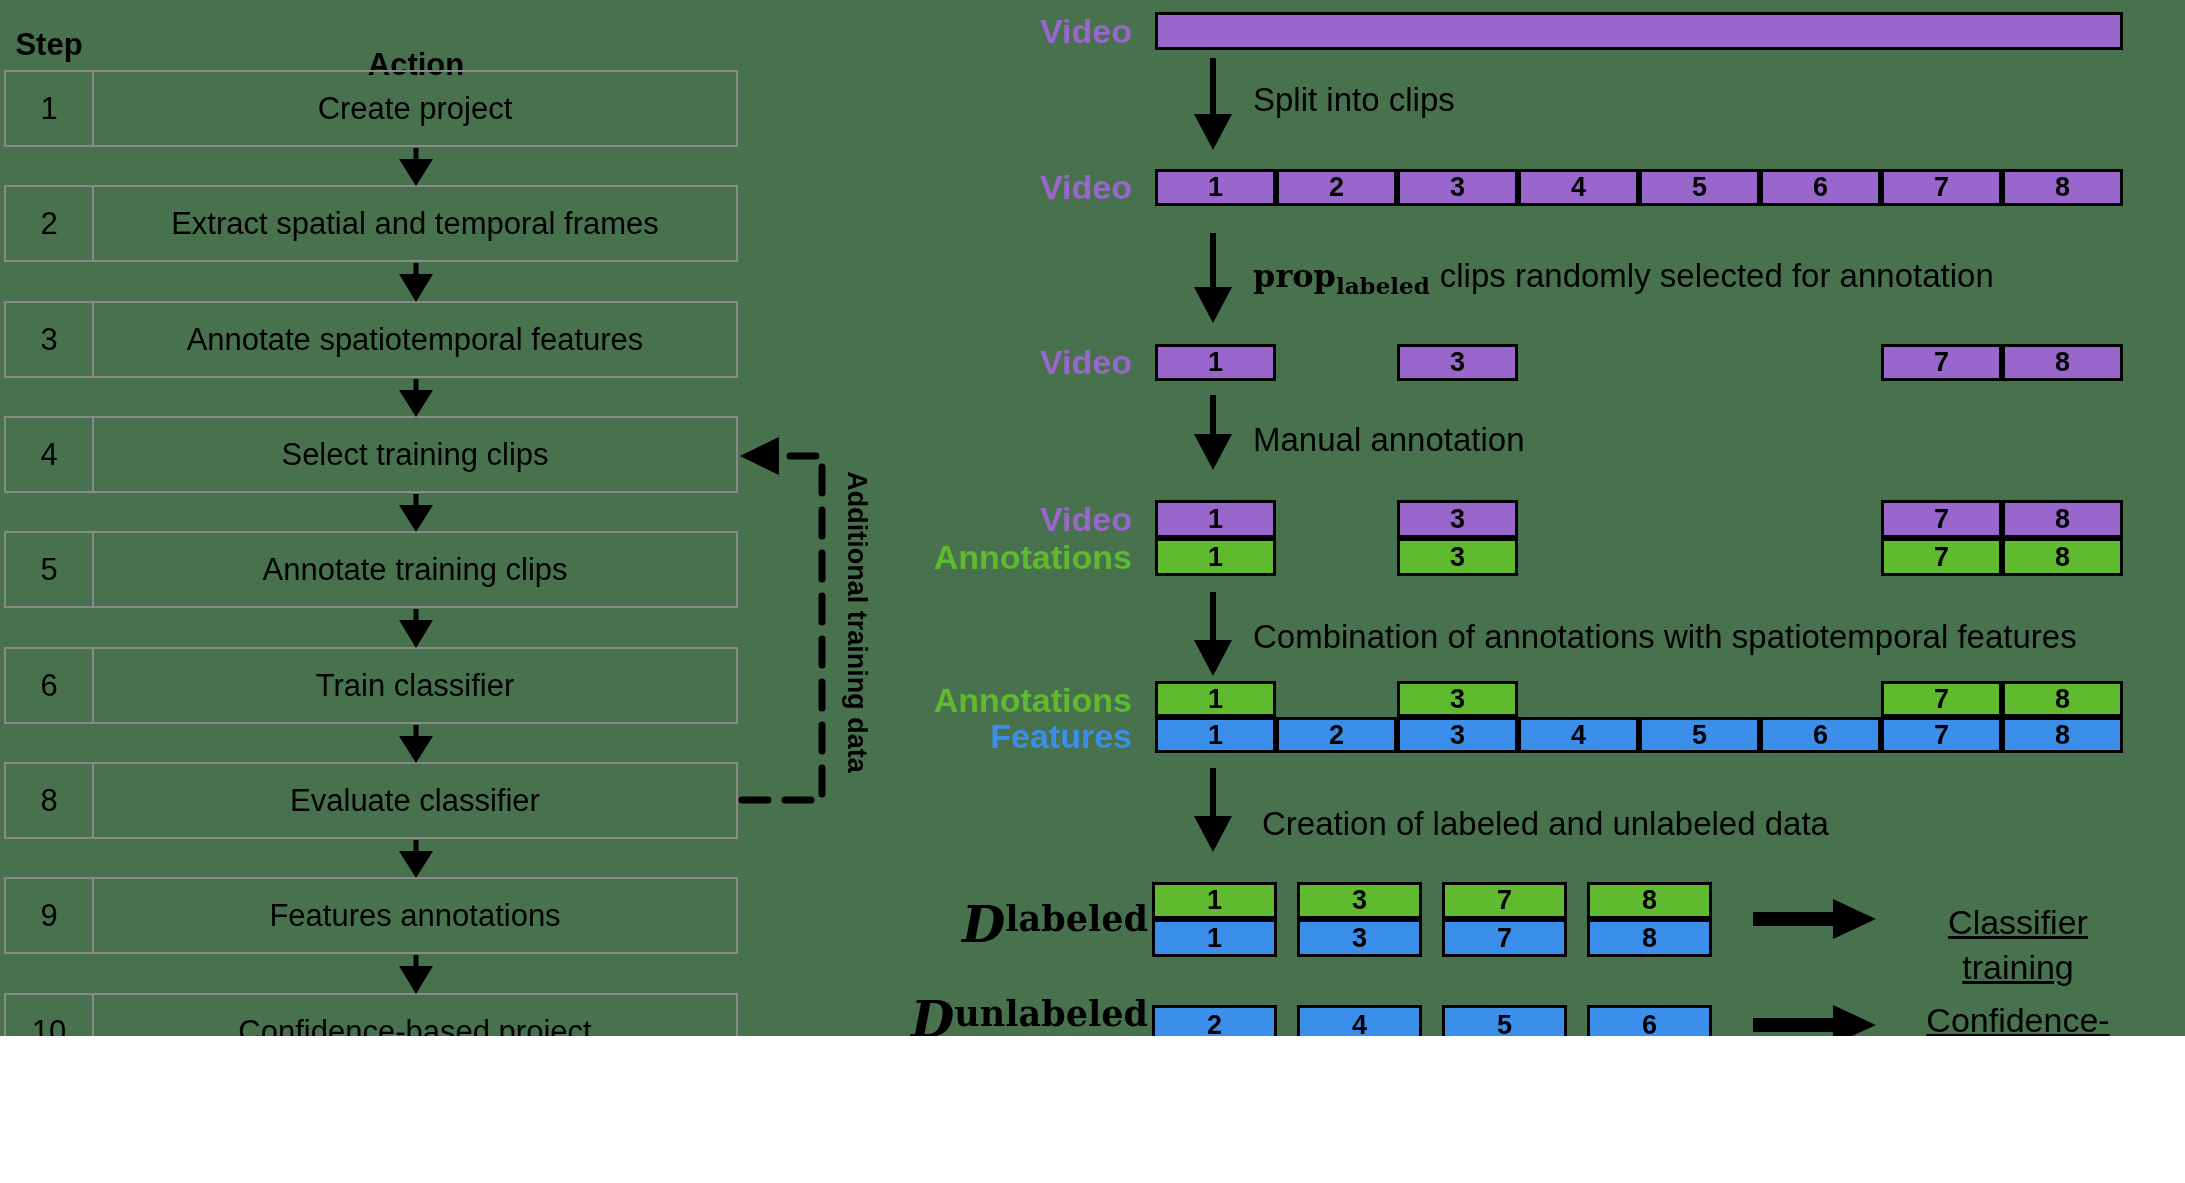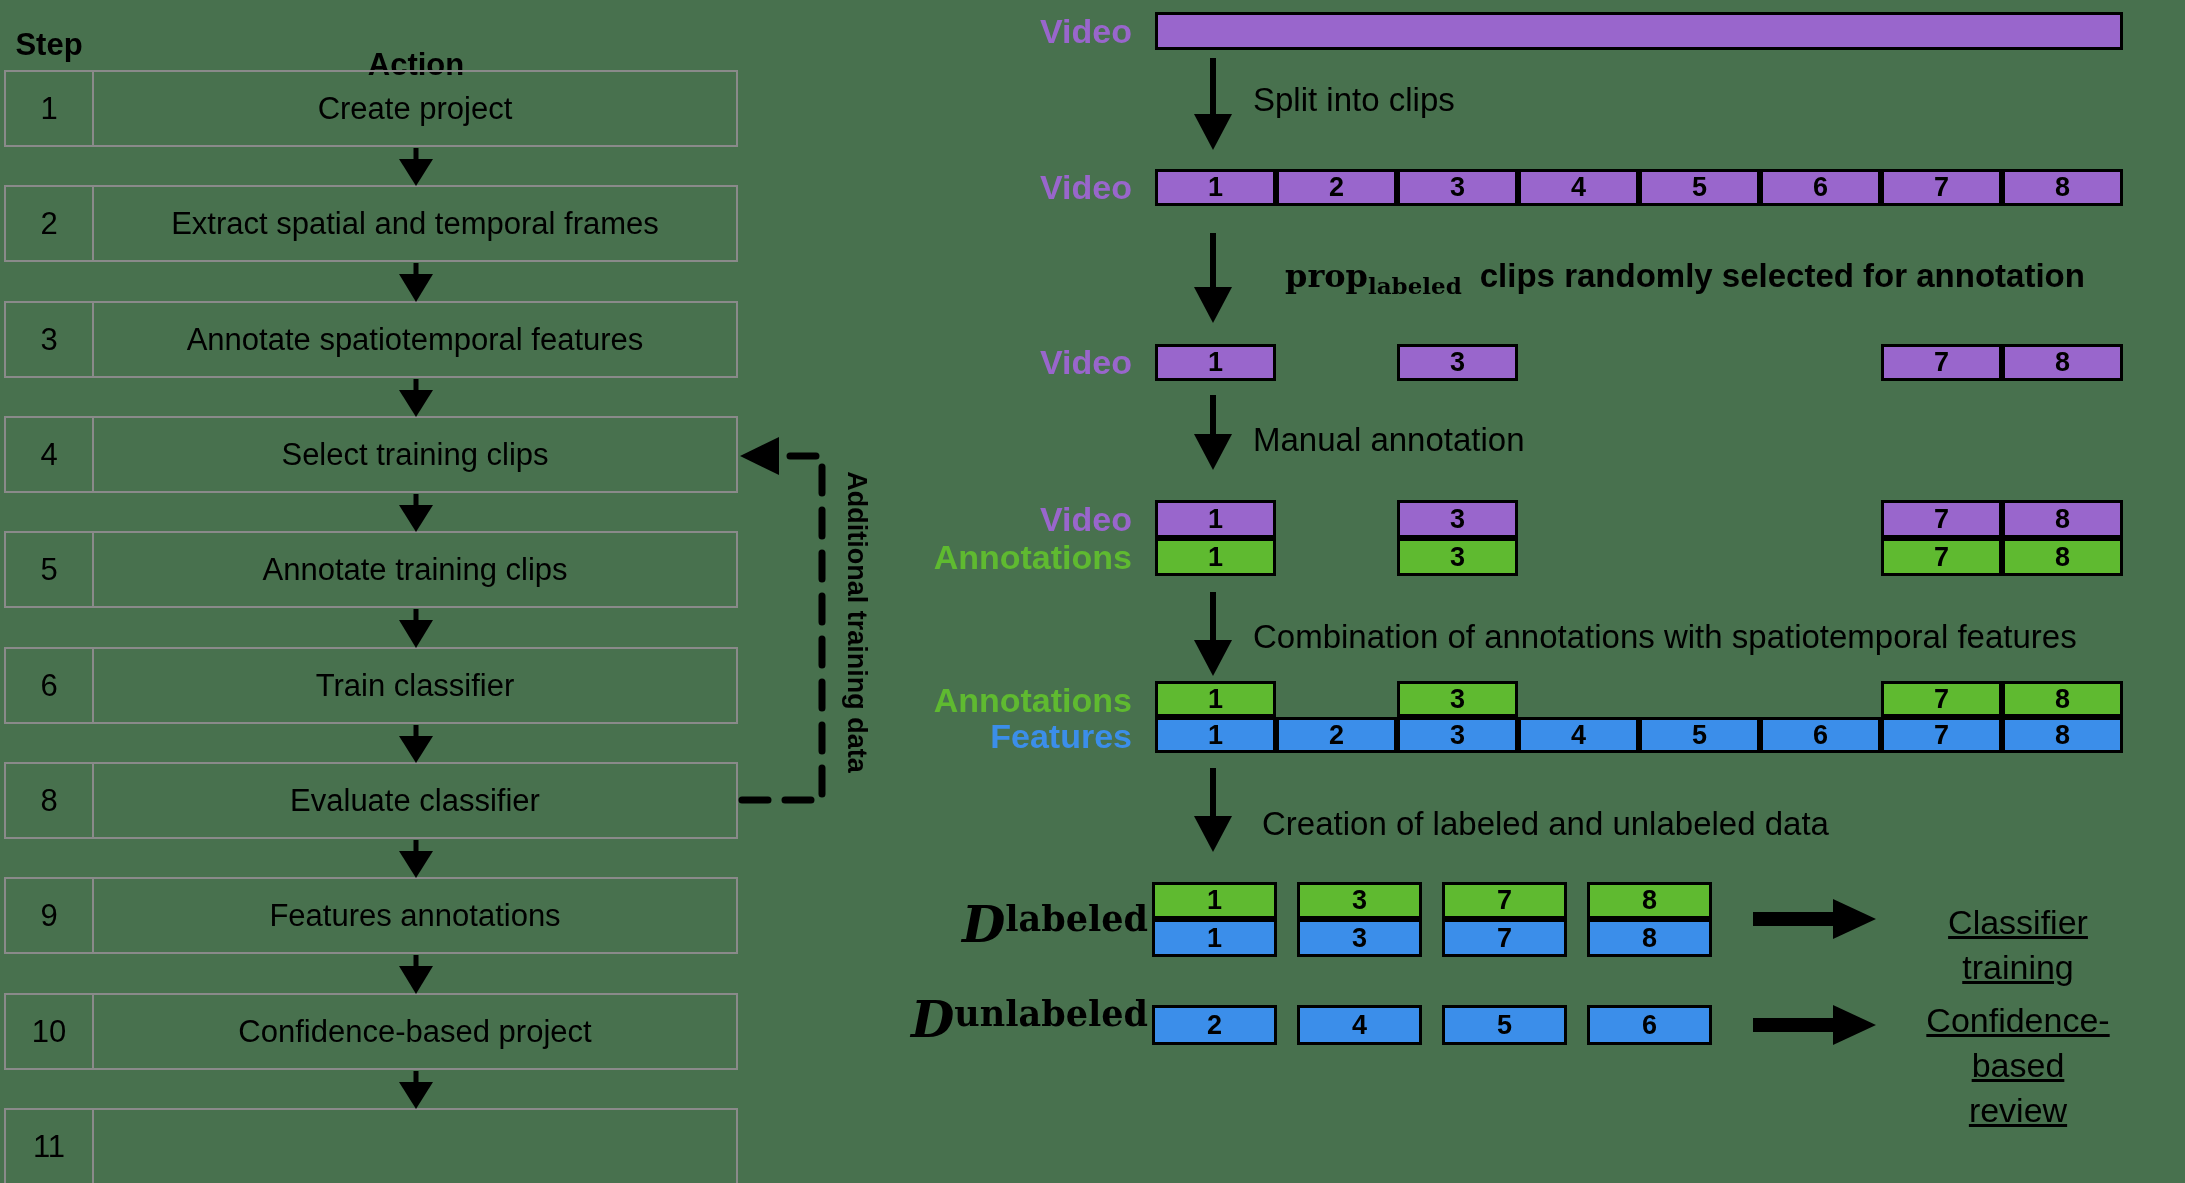--- a/index.html
+++ b/index.html
@@ -1,16 +1,16 @@
 <!DOCTYPE html>
 <html style="--bg: #48714E; --purple: #9966CC; --green: #5FBA30; --blue: #3B8EEA; --tborder: #8A8A8A;"><head>
 <meta charset="utf-8">
 <style>
   html,body{margin:0;padding:0;}
-  #stage{position:relative;width:2185px;height:1183px;background:var(--bg);overflow:hidden;
+  #stage{position:relative;width:2185px;height:1036px;background:var(--bg);overflow:hidden;
          font-family:"Liberation Sans",sans-serif;color:#000;}
   #lines{position:absolute;left:0;top:0;z-index:5;pointer-events:none;}
 
   
   .thead{position:absolute;font:bold 31px "Liberation Sans",sans-serif;display:flex;
          align-items:center;justify-content:center;height:40px;z-index:2;}
   .trow{position:absolute;left:4px;width:734px;height:77px;display:flex;box-sizing:border-box;
         border:2px solid var(--tborder);z-index:2;}
   .tcell{box-sizing:border-box;display:flex;align-items:center;justify-content:center;
          font:31px "Liberation Sans",sans-serif;}
@@ -22,23 +22,23 @@
       white-space:nowrap;font:600 27px "Liberation Sans",sans-serif;z-index:2;}
 
   
   .lbl{position:absolute;font:bold 34px "Liberation Sans",sans-serif;height:38px;display:flex;
        align-items:center;justify-content:flex-end;right:1053px;z-index:2;white-space:nowrap;}
   .lbl.purple{color:var(--purple);}
   .lbl.green{color:var(--green);}
   .lbl.blue{color:var(--blue);}
   .arrowtext{position:absolute;left:1253px;font:33px "Liberation Sans",sans-serif;display:flex;
        align-items:center;height:44px;z-index:2;white-space:nowrap;}
-  .prop{font:bold 32px "DejaVu Serif",serif;margin-left:32px;}
+  .prop{font:bold 32px "DejaVu Serif",serif;}
   .propsub{font:bold 23px "DejaVu Serif",serif;position:relative;top:9px;}
-  .proprest{margin-left:18px;font-weight:bold;}
+  .proprest{margin-left:10px;}
   .clipbox{position:absolute;border:3px solid #000;box-sizing:border-box;display:flex;
        align-items:center;justify-content:center;font:bold 27px "Liberation Sans",sans-serif;z-index:2;}
   .dlabel{position:absolute;right:1037px;display:flex;align-items:flex-start;z-index:2;}
   .dsym{font:italic bold 50px "DejaVu Serif",serif;line-height:1;}
   .dsup{font:bold 35px "DejaVu Serif",serif;line-height:1;margin-top:1px;}
   .targettext{position:absolute;left:1890px;width:256px;text-align:center;
        font:34px/45px "Liberation Sans",sans-serif;z-index:2;text-decoration:underline;}
 </style>
 </head>
 <body>

